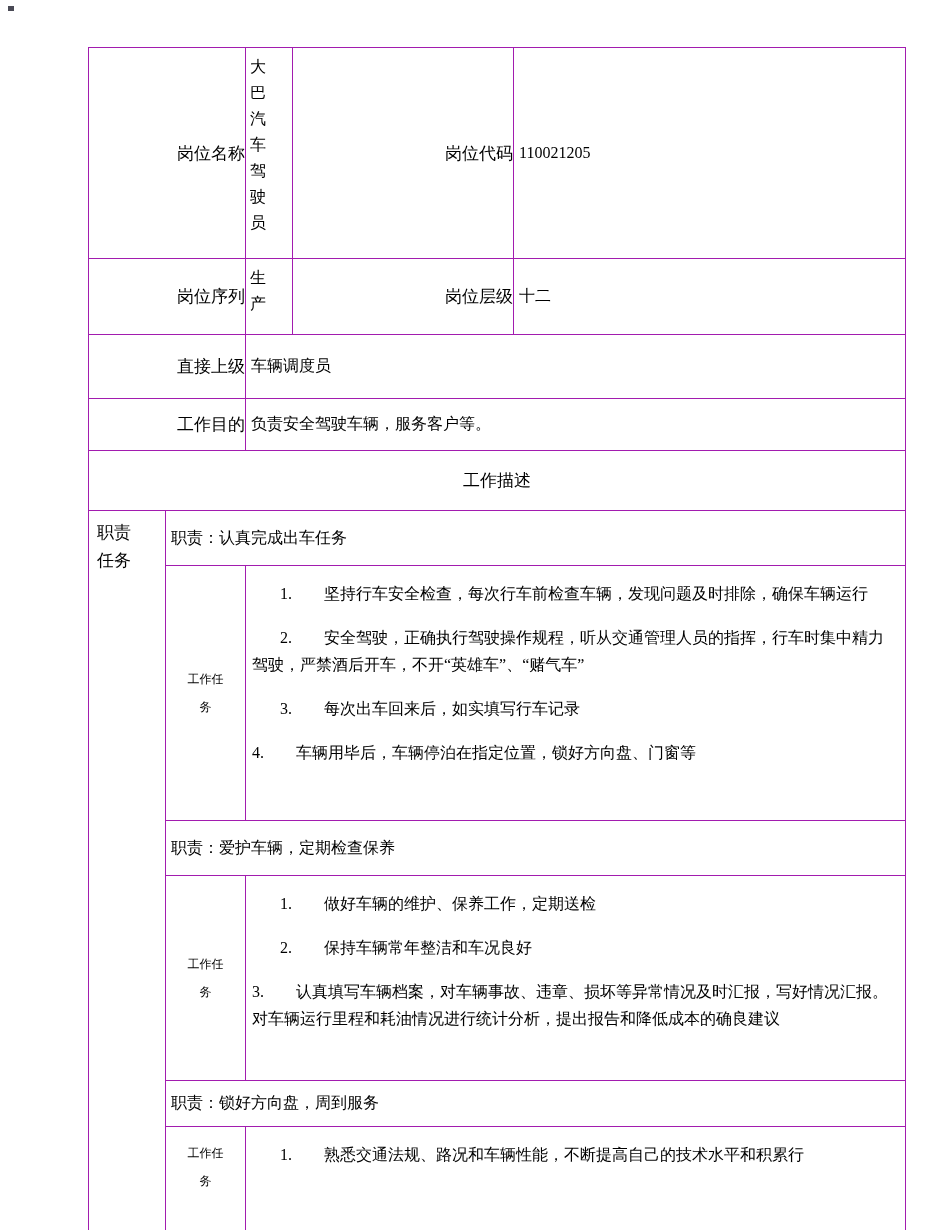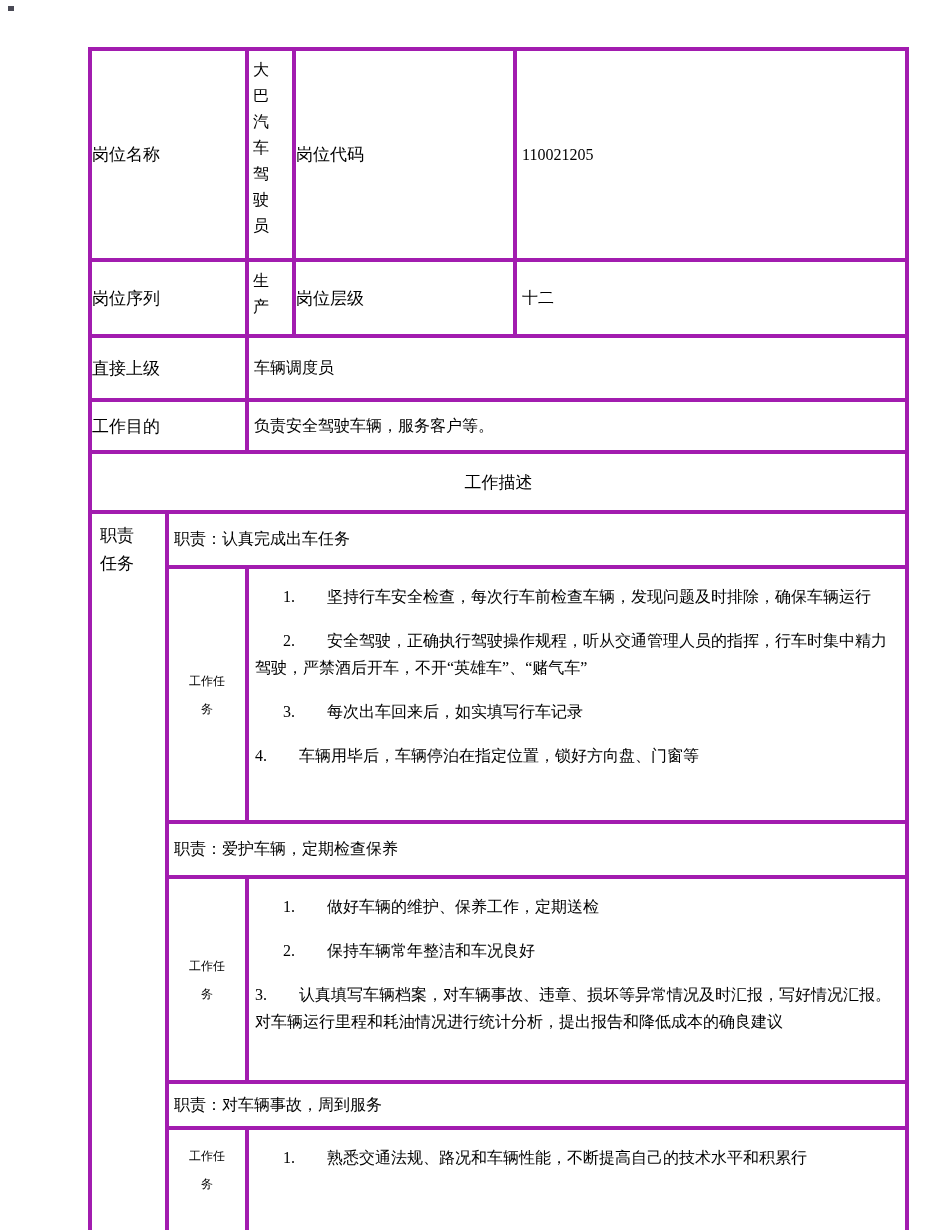--- a/index.html
+++ b/index.html
@@ -21,38 +21,38 @@
     height: 5px;
     background: #4a4a55;
   }
   .table-wrap { position: absolute; left: 88px; top: 47px; }
   table.doc-table {
     border-collapse: collapse;
     table-layout: fixed;
     width: 817px;
   }
   td {
-    border: 4px solid #a21caf;
+    border: 1px solid #a21caf;
     font-size: 16px;
     vertical-align: middle;
     overflow: hidden;
   }
   tr.r1  { height: 211px; }
   tr.r2  { height: 76px; }
   tr.r3  { height: 64px; }
   tr.r4  { height: 52px; }
   tr.r5  { height: 60px; }
   tr.r6  { height: 55px; }
   tr.r7  { height: 255px; }
   tr.r8  { height: 55px; }
   tr.r9  { height: 205px; }
   tr.r10 { height: 46px; }
   tr.r11 { height: 130px; }
 
-  td.lbl { text-align: left; font-size: 17px; }
+  td.lbl { text-align: right; font-size: 17px; }
   td.val { padding-left: 5px; }
   td.narrow-cell { vertical-align: top; padding: 6px 0 0 4px; }
   .vwrap {
     display: inline-block;
     width: 1.1em;
     word-break: break-all;
     line-height: 26px;
     font-size: 16px;
   }
   td.desc-hdr { text-align: center; font-size: 17px; }
@@ -157,21 +157,21 @@
           <span class="wrap3">工作任务</span>
         </td>
         <td colspan="3" class="task-content">
           <p class="indent">1.　　做好车辆的维护、保养工作，定期送检</p>
           <p class="indent">2.　　保持车辆常年整洁和车况良好</p>
           <p class="flush">3.　　认真填写车辆档案，对车辆事故、违章、损坏等异常情况及时汇报，写好情况汇报。对车辆运行里程和耗油情况进行统计分析，提出报告和降低成本的确良建议</p>
         </td>
       </tr>
 
       <tr class="r10">
-        <td colspan="4" class="duty-row">职责：对车辆事故，周到服务</td>
+        <td colspan="4" class="duty-row">职责：锁好方向盘，周到服务</td>
       </tr>
 
       <tr class="r11">
         <td class="task-lbl vtop">
           <span class="wrap3">工作任务</span>
         </td>
         <td colspan="3" class="task-content vtop">
           <p class="indent">1.　　熟悉交通法规、路况和车辆性能，不断提高自己的技术水平和积累行</p>
         </td>
       </tr>

